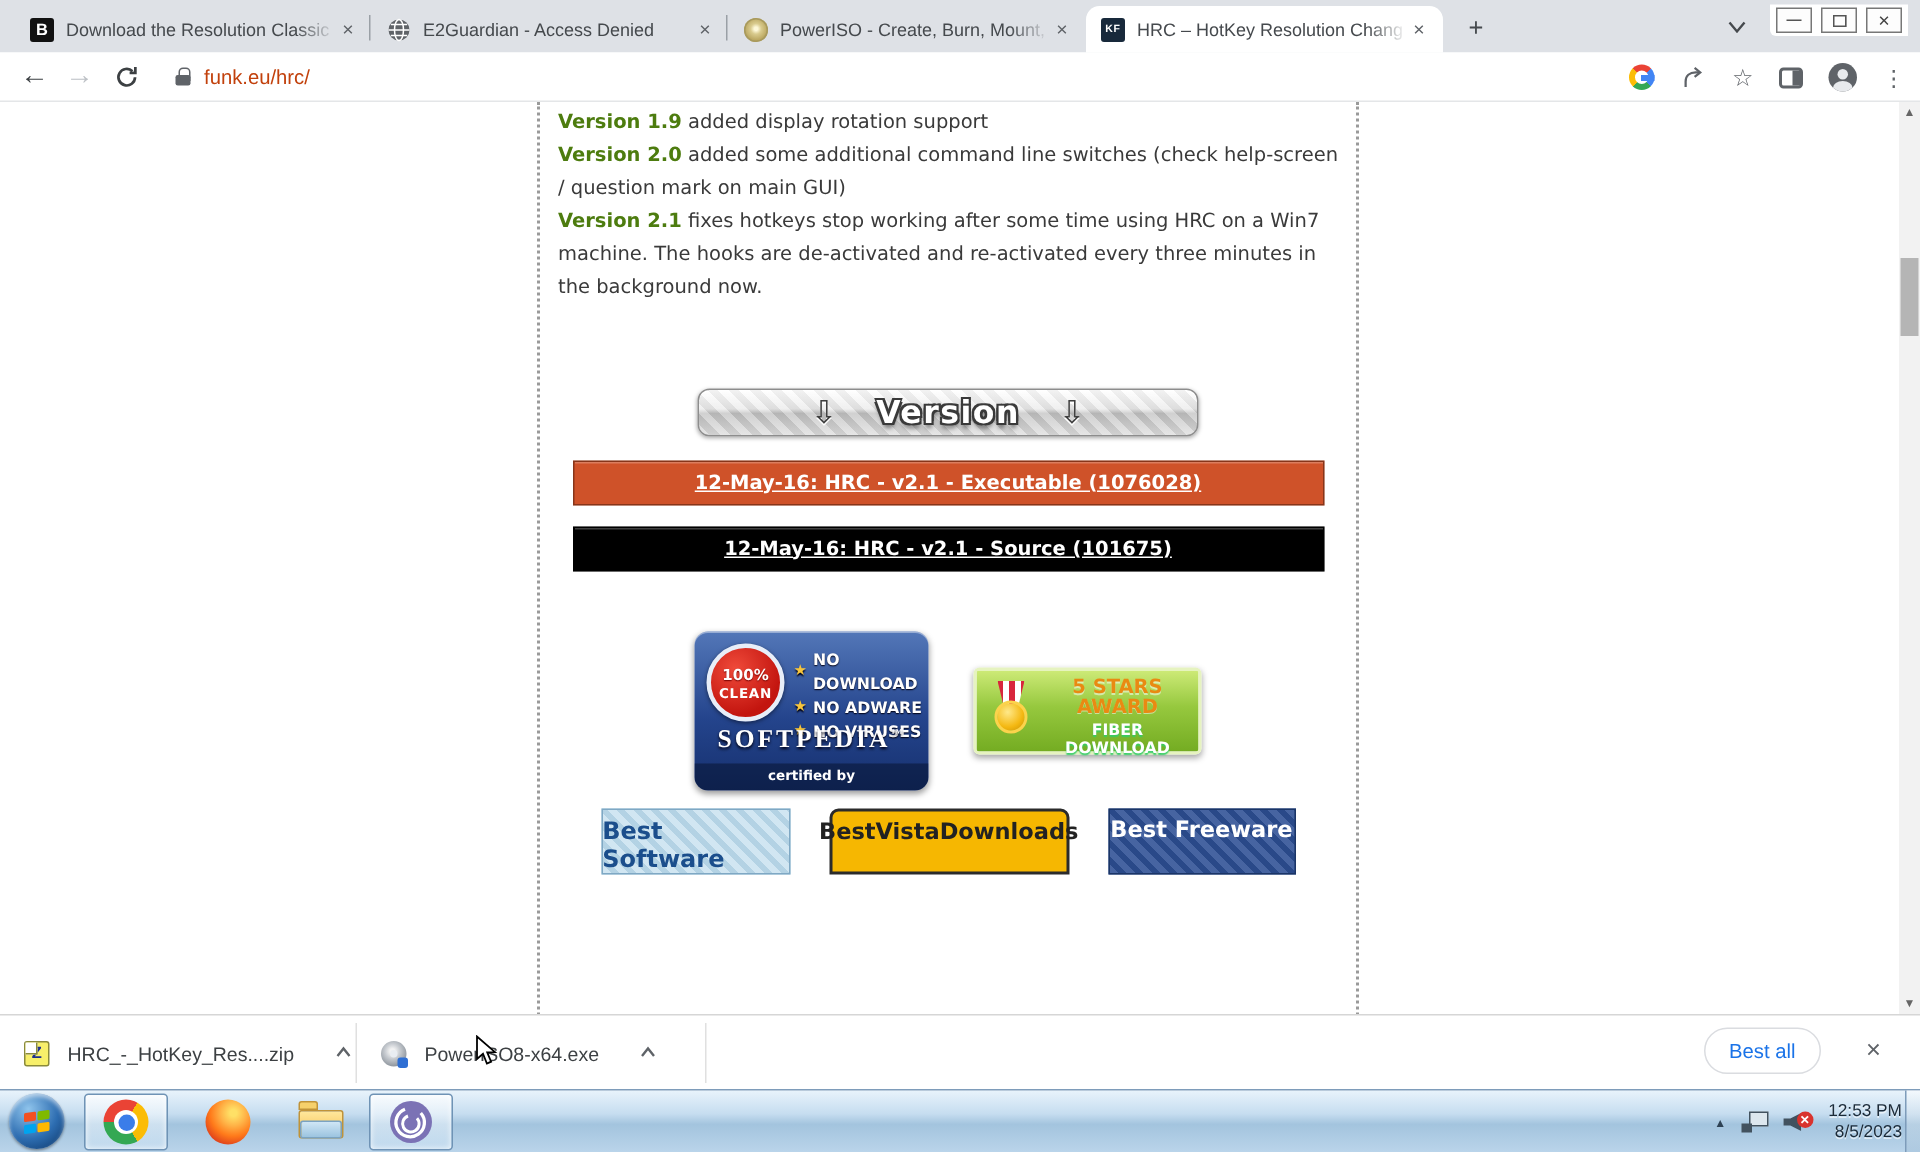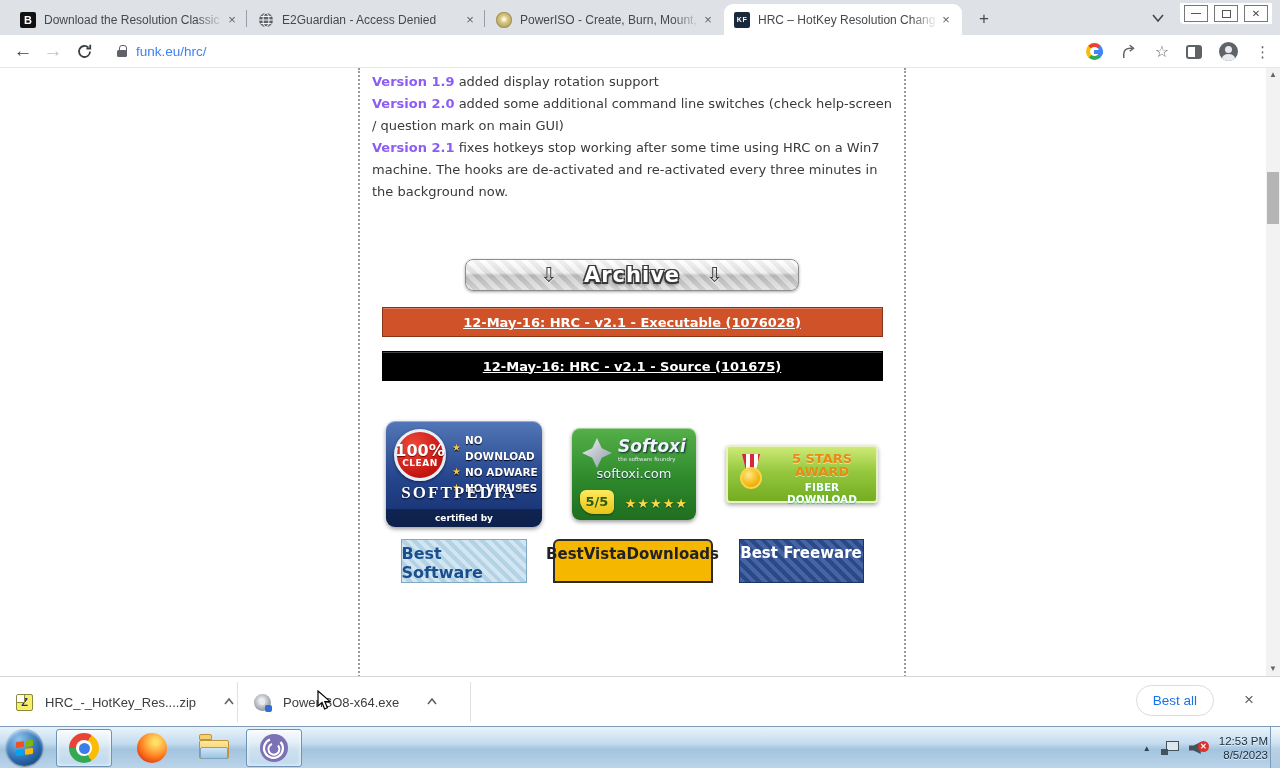--- a/index.html
+++ b/index.html
@@ -25,21 +25,21 @@
   .win-min-glyph { width:10px; height:1.5px; background:#555; }
   .win-restore-glyph { position:relative; width:9px; height:8px; }
   .win-restore-glyph::before { content:""; position:absolute; right:0; top:0; width:7px; height:6px; border:1.2px solid #555; }
   .win-restore-glyph::after { content:""; position:absolute; left:0; bottom:0; width:7px; height:6px; border:1.2px solid #555; background:#fdfdfd; }
 
   
   .toolbar { position:absolute; top:35px; left:0; width:1280px; height:33px; background:#fff; border-bottom:1px solid #e4e6e8; display:flex; align-items:center; }
   .nav-ic { font-size:19px; color:#3c4043; width:30px; text-align:center; }
   .nav-ic.disabled { color:#bdc1c6; }
   .omnibox { display:flex; align-items:center; margin-left:10px; flex:0 0 auto; }
-  .url-text { font-size:13.5px; color:#3b82f6; margin-left:9px; }
+  .url-text { font-size:13.5px; color:#c2410c; margin-left:9px; }
   .lock { position:relative; width:10px; height:12px; margin-left:14px; }
   .lock::before { content:""; position:absolute; left:2px; top:0; width:6px; height:7px; border:1.6px solid #5f6368; border-radius:3px 3px 0 0; }
   .lock::after { content:""; position:absolute; left:0; bottom:0; width:10px; height:7px; background:#5f6368; border-radius:1.5px; }
   .toolbar-right { position:absolute; right:10px; top:0; height:33px; display:flex; align-items:center; gap:17px; }
   .g-icon { position:relative; width:17px; height:17px; border-radius:50%;
       background:conic-gradient(from -45deg, #ea4335 0 90deg, #4285f4 90deg 180deg, #34a853 180deg 270deg, #fbbc05 270deg 360deg); }
   .g-icon::before { content:""; position:absolute; inset:4px; background:#fff; border-radius:50%; }
   .g-icon::after { content:""; position:absolute; right:0; top:7px; width:9px; height:3.5px; background:#4285f4; }
   .star-ic { font-size:16px; color:#5f6368; }
   .sidepanel-ic { position:relative; width:16px; height:14px; border:2px solid #5f6368; border-radius:3px; }
@@ -48,21 +48,21 @@
   .avatar-ic::before { content:""; position:absolute; left:6px; top:4px; width:7px; height:7px; border-radius:50%; background:#e8eaed; }
   .avatar-ic::after { content:""; position:absolute; left:3px; top:12px; width:13px; height:9px; border-radius:50%; background:#e8eaed; }
   .dots-ic { font-size:15px; color:#5f6368; letter-spacing:0; }
 
   
   .page { position:absolute; top:68px; left:0; width:1280px; height:608px; background:#fff; overflow:hidden; }
   .content-col { position:absolute; left:358px; top:0; width:548px; min-height:700px;
       border-left:2px dotted #9a9a9a; border-right:2px dotted #9a9a9a; padding:3px 12px 0 12px;
       font-family:"DejaVu Sans", sans-serif; }
   .changelog p { font-size:13px; line-height:22px; color:#3a3a3a; }
-  .changelog b { color:#8b5cf6; }
+  .changelog b { color:#4d7c0f; }
   .notice { margin:24px 14px 0; text-align:center; font-weight:bold; font-size:15px; line-height:22px; color:#2a2a2a; }
 
   .dlbtn { position:relative; margin:56px auto 0; width:334px; height:32px; border:1px solid #8d8d8d; border-radius:8px;
       background:linear-gradient(180deg,#ffffff 0%,#e9e9e9 42%,#bfbfbf 52%,#dcdcdc 100%);
       box-shadow:0 1px 3px rgba(0,0,0,.35), inset 0 1px 0 #fff;
       display:flex; align-items:center; justify-content:center; gap:26px; overflow:hidden; }
   .dlbtn::before { content:""; position:absolute; inset:0;
       background:repeating-linear-gradient(45deg, rgba(255,255,255,.28) 0 5px, rgba(0,0,0,.05) 5px 10px); }
   .dlbtn-text { position:relative; font-weight:bold; font-size:21px; color:#fff; letter-spacing:1px;
       text-shadow:-1.5px -1.5px 0 #3a3a3a, 1.5px -1.5px 0 #3a3a3a, -1.5px 1.5px 0 #3a3a3a, 1.5px 1.5px 0 #3a3a3a, 0 3px 3px rgba(0,0,0,.45); }
@@ -77,21 +77,21 @@
   .badges-row { margin-top:40px; display:flex; justify-content:center; align-items:center; gap:30px; }
 
   
   .softpedia { position:relative; width:156px; height:106px; border-radius:9px;
       background:linear-gradient(180deg,#5377b8 0%,#24448c 55%,#16306e 100%);
       box-shadow:0 2px 4px rgba(0,0,0,.4), inset 0 1px 0 rgba(255,255,255,.4); color:#fff; overflow:hidden; }
   .sp-circle { position:absolute; left:8px; top:8px; width:52px; height:52px; border-radius:50%;
       background:radial-gradient(circle at 35% 30%, #ef4a3a, #c3150f 70%);
       border:3px solid #e8eef8; box-shadow:0 1px 3px rgba(0,0,0,.5);
       display:flex; flex-direction:column; align-items:center; justify-content:center; }
-  .sp-pct { font-size:16px; font-weight:bold; line-height:15px; text-shadow:0 1px 1px #700; }
+  .sp-pct { font-size:10px; font-weight:bold; line-height:15px; text-shadow:0 1px 1px #700; }
   .sp-clean { font-size:9px; font-weight:bold; letter-spacing:.5px; }
   .sp-claims { position:absolute; left:66px; top:11px; }
   .sp-claim { display:flex; align-items:center; gap:4px; font-size:10.5px; font-weight:bold; line-height:16px; text-shadow:0 1px 1px #001; }
   .sp-star { color:#f7c53c; font-size:10px; }
   .sp-brand { position:absolute; left:0; right:0; top:62px; text-align:center; font-family:"Liberation Serif", serif;
       font-size:17px; font-weight:bold; letter-spacing:2px; text-shadow:0 1px 2px #001; }
   .sp-tm { font-size:8px; vertical-align:super; }
   .sp-footer { position:absolute; left:0; right:0; bottom:0; height:18px; background:rgba(8,20,50,.55);
       font-size:9px; font-weight:bold; text-align:center; line-height:18px; }
 
@@ -277,21 +277,21 @@
 
       <div class="changelog">
         <p><b>Version 1.9</b> <span>added display rotation support</span></p>
         <p><b>Version 2.0</b> <span>added some additional command line switches (check help-screen / question mark on main GUI)</span></p>
         <p><b>Version 2.1</b> <span>fixes hotkeys stop working after some time using HRC on a Win7 machine. The hooks are de-activated and re-activated every three minutes in the background now.</span></p>
       </div>
 
 
       <div class="dlbtn">
         <span class="dl-arrow">⇩</span>
-        <span class="dlbtn-text">Archive</span>
+        <span class="dlbtn-text">Version</span>
         <span class="dl-arrow">⇩</span>
       </div>
 
       <div class="banner first" style="background:#cf5229">12-May-16: HRC - v2.1 - Executable (1076028)</div>
       <div class="banner" style="background:#000000">12-May-16: HRC - v2.1 - Source (101675)</div>
 
       <div class="badges-row">
         <div class="softpedia">
           <div class="sp-circle">
             <span class="sp-pct">100%</span>
@@ -308,28 +308,20 @@
               </div>
             <div class="sp-claim">
                 <span class="sp-star">★</span>
                 <span>NO VIRUSES</span>
               </div>
           </div>
           <div class="sp-brand"><span>SOFTPEDIA</span><span class="sp-tm">™</span></div>
           <div class="sp-footer">certified by www.softpedia.com</div>
         </div>
 
-        <div class="softoxi">
-          <div class="sx-logo"></div>
-          <div class="sx-brand">Softoxi</div>
-          <div class="sx-sub">the software foundry</div>
-          <div class="sx-site">softoxi.com</div>
-          <div class="sx-score">5/5</div>
-          <div class="sx-stars">★★★★★</div>
-        </div>
 
         <div class="fiber">
           <div class="fb-medal">
             <div class="fb-ribbon"></div>
             <div class="fb-coin"></div>
           </div>
           <div class="fb-text">
             <div class="fb-l1">5 STARS</div>
             <div class="fb-l2">AWARD</div>
             <div class="fb-l3">FIBER DOWNLOAD</div>

